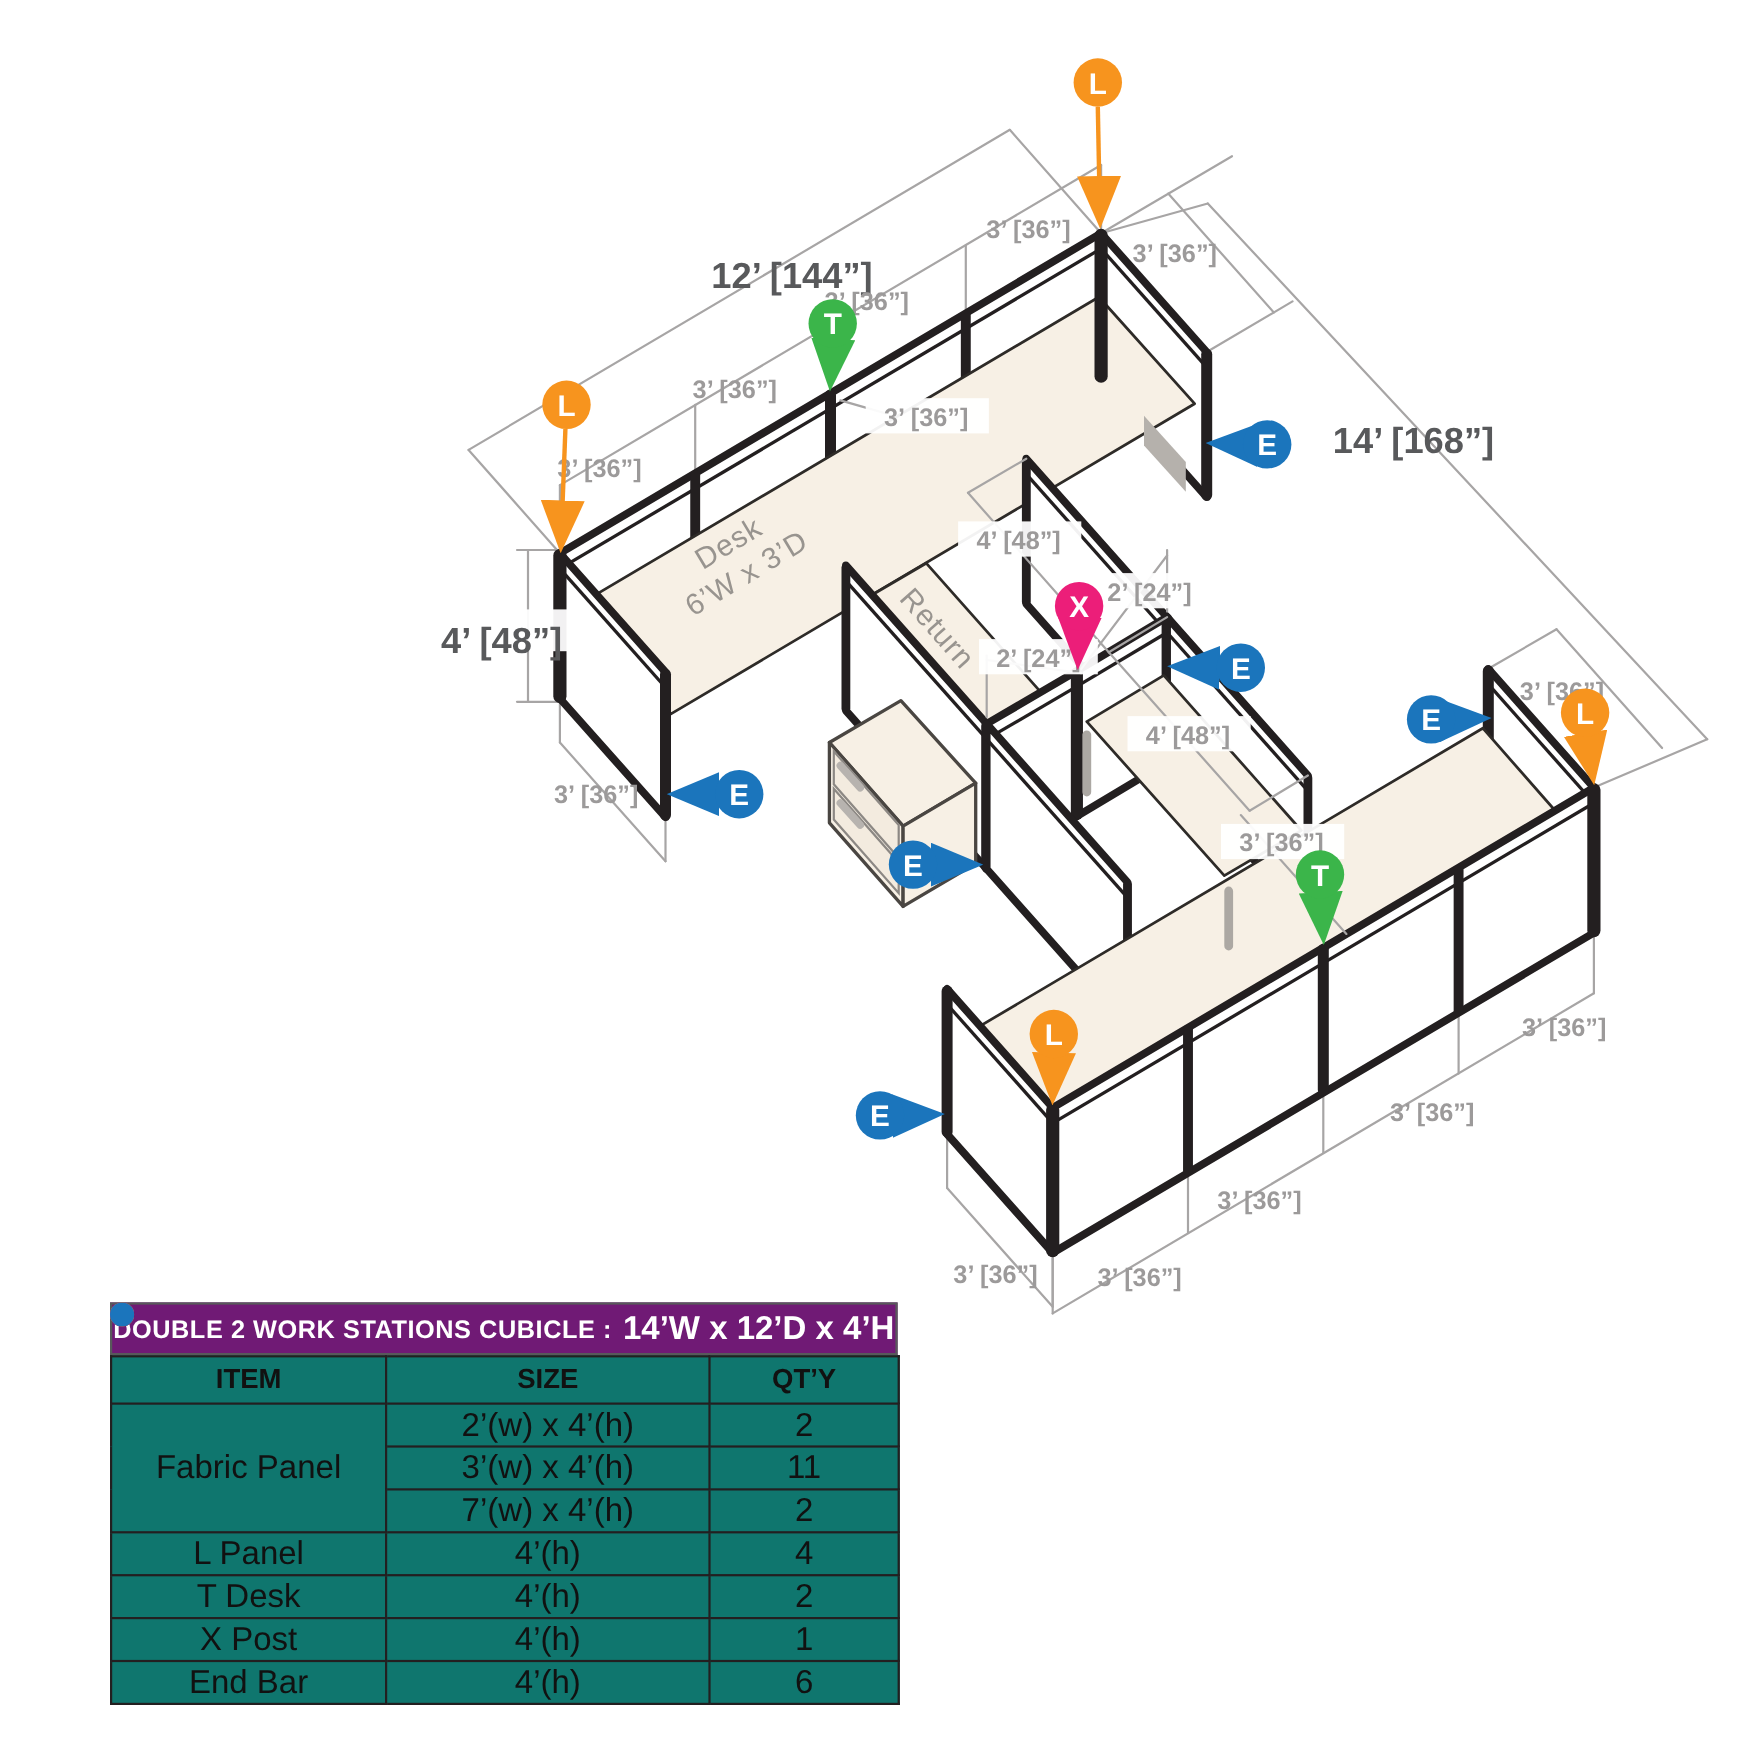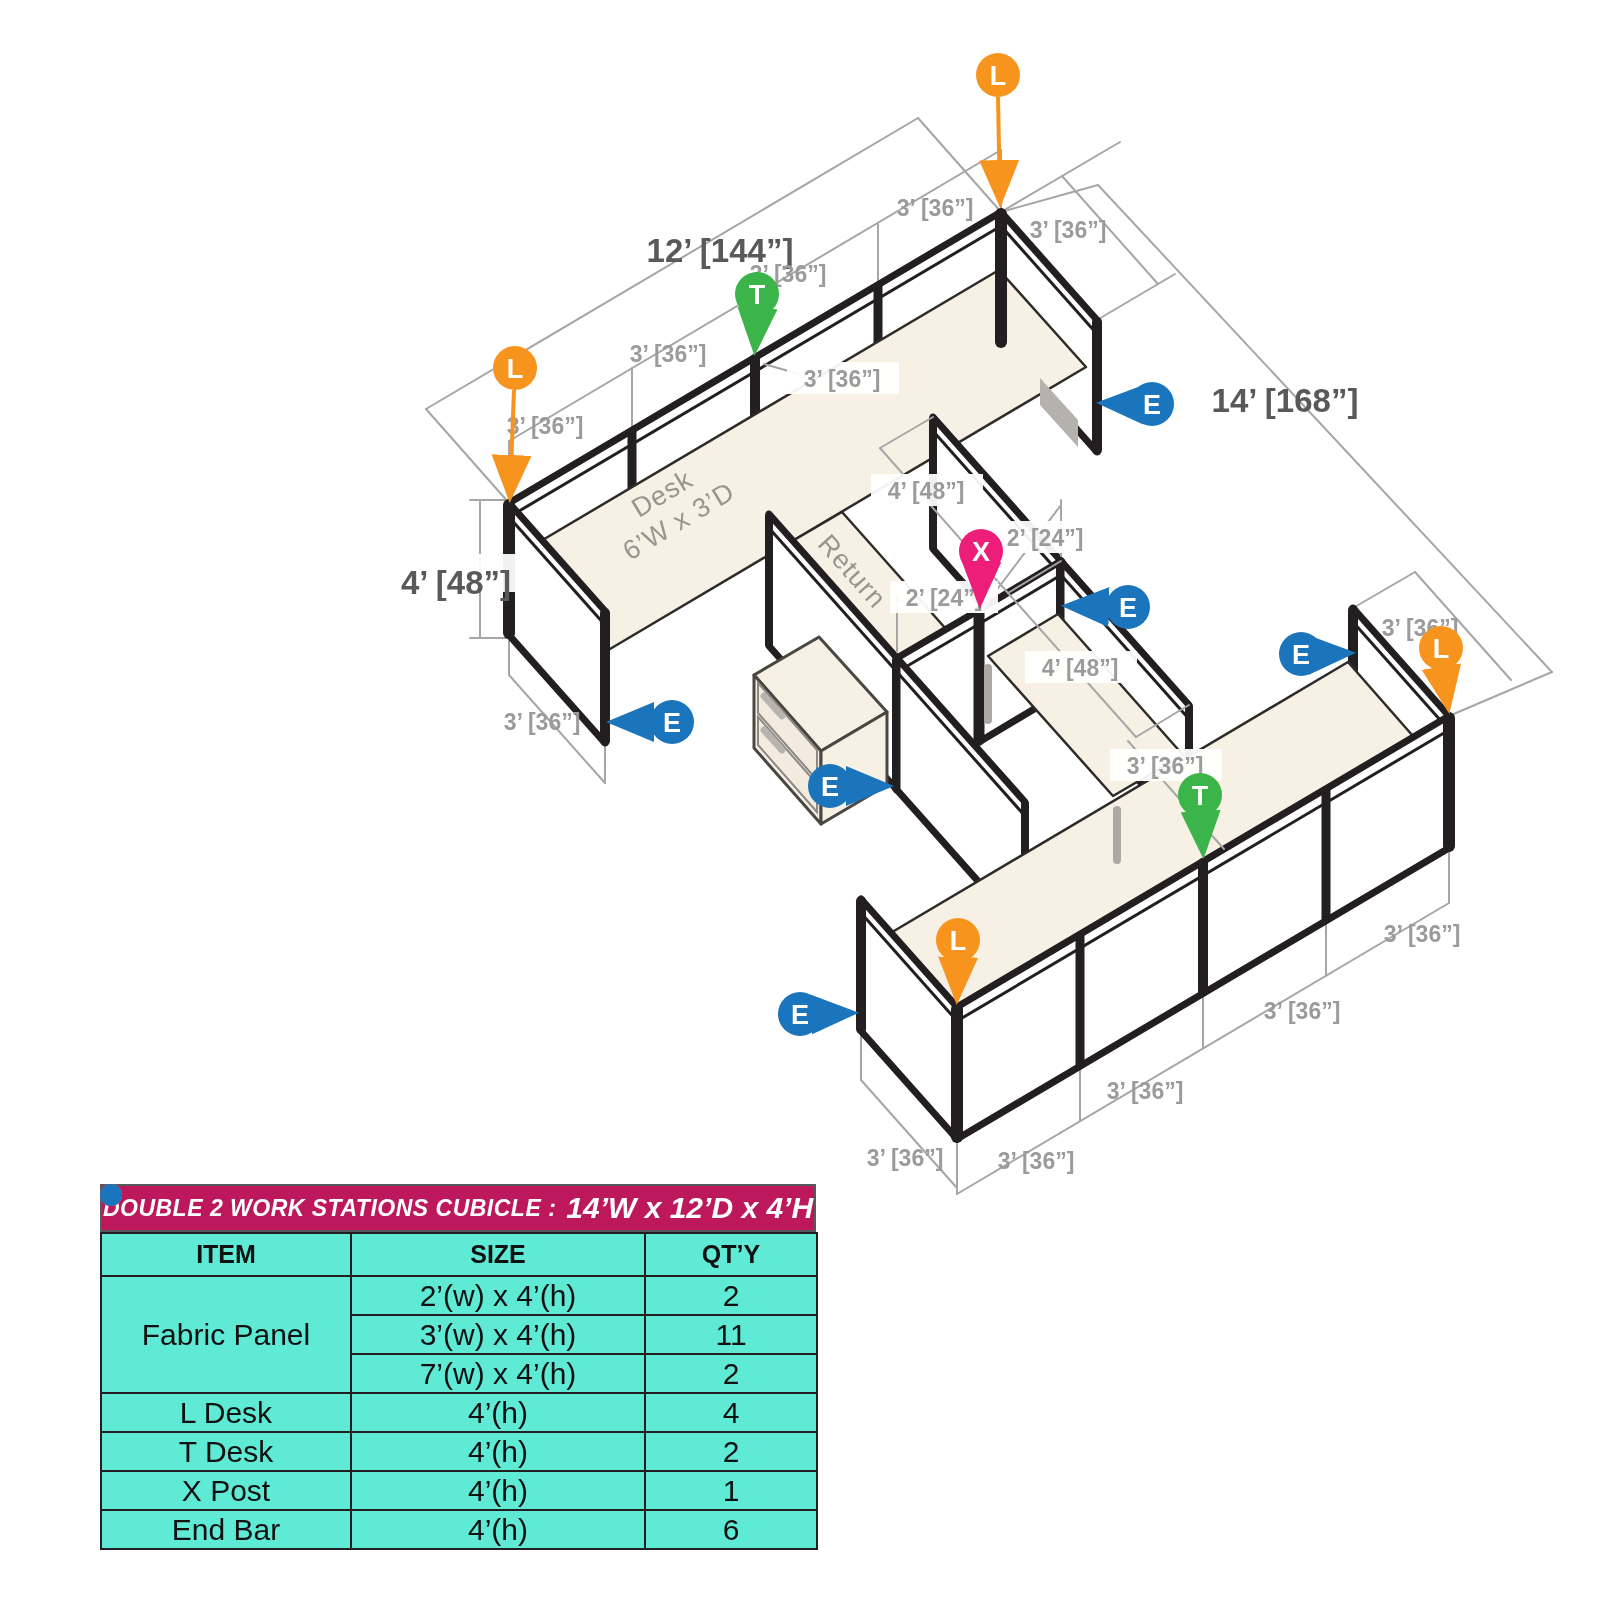--- a/index.html
+++ b/index.html
@@ -20,25 +20,25 @@
   .ml{font-size:27px;font-weight:bold;fill:#ffffff;text-anchor:middle;}
   .arr{fill:none;stroke-width:4;}
   .leg{stroke:#aca8a3;stroke-width:8;stroke-linecap:round;}
   .brk{fill:#b5b1ac;}
   .ped{fill:#f7f0e5;stroke:#4a4642;stroke-width:3;stroke-linejoin:round;}
   .pedd{fill:#f3ebdf;stroke:#8c8884;stroke-width:2;}
   .hndl{stroke:#b7b3af;stroke-width:7;stroke-linecap:round;}
 
   
   .spec{position:absolute;left:100px;top:1184px;width:716px;}
-  .spec-title{background:#be185d;color:#fff;height:48px;display:flex;align-items:center;
-              justify-content:center;gap:10px;border:2px solid #58595b;box-sizing:border-box;font-style:italic;}
+  .spec-title{background:#701a75;color:#fff;height:48px;display:flex;align-items:center;
+              justify-content:center;gap:10px;border:2px solid #58595b;box-sizing:border-box;}
   .spec-title .pfx{font-size:23px;font-weight:bold;letter-spacing:.5px;}
   .spec-title .big{font-size:30px;font-weight:bold;text-align:center;}
-  table.grid{border-collapse:collapse;width:100%;table-layout:fixed;background:#5eead4;}
+  table.grid{border-collapse:collapse;width:100%;table-layout:fixed;background:#0f766e;}
   table.grid col.c1{width:250px;} table.grid col.c2{width:294px;} table.grid col.c3{width:172px;}
   table.grid th, table.grid td{border:2px solid #231f20;text-align:center;vertical-align:middle;
       font-size:30px;color:#111;height:37px;padding:0 4px;}
   table.grid th{font-weight:bold;font-size:25px;height:41px;}
   .itemcell{display:flex;align-items:center;justify-content:center;gap:16px;}
 </style>
 </head>
 <body>
 
 <div class="stage">
@@ -317,21 +317,21 @@
           <td>3’(w) x 4’(h)</td>
           <td>11</td>
         </tr>
         <tr>
           <td>7’(w) x 4’(h)</td>
           <td>2</td>
         </tr>
         <tr>
           <td>
               <span class="itemcell">
-                <span>L Desk</span>
+                <span>L Panel</span>
                 <svg width="22" height="22">
                   <circle cx="11" cy="11" r="11" fill="#F7941E"></circle>
                 </svg>
               </span>
             </td>
           <td>4’(h)</td>
           <td>4</td>
         </tr>
         <tr>
           <td>

